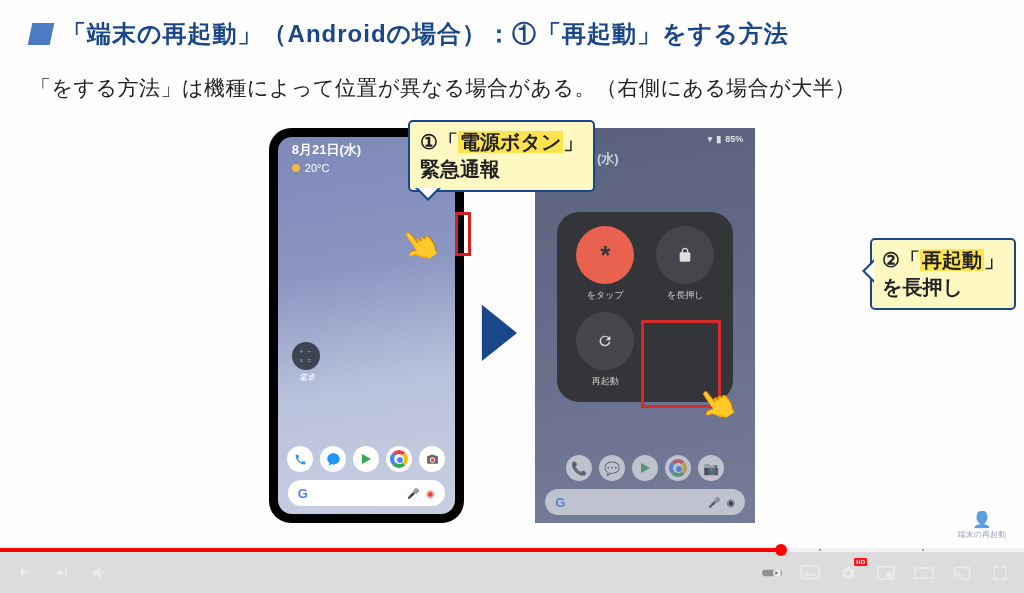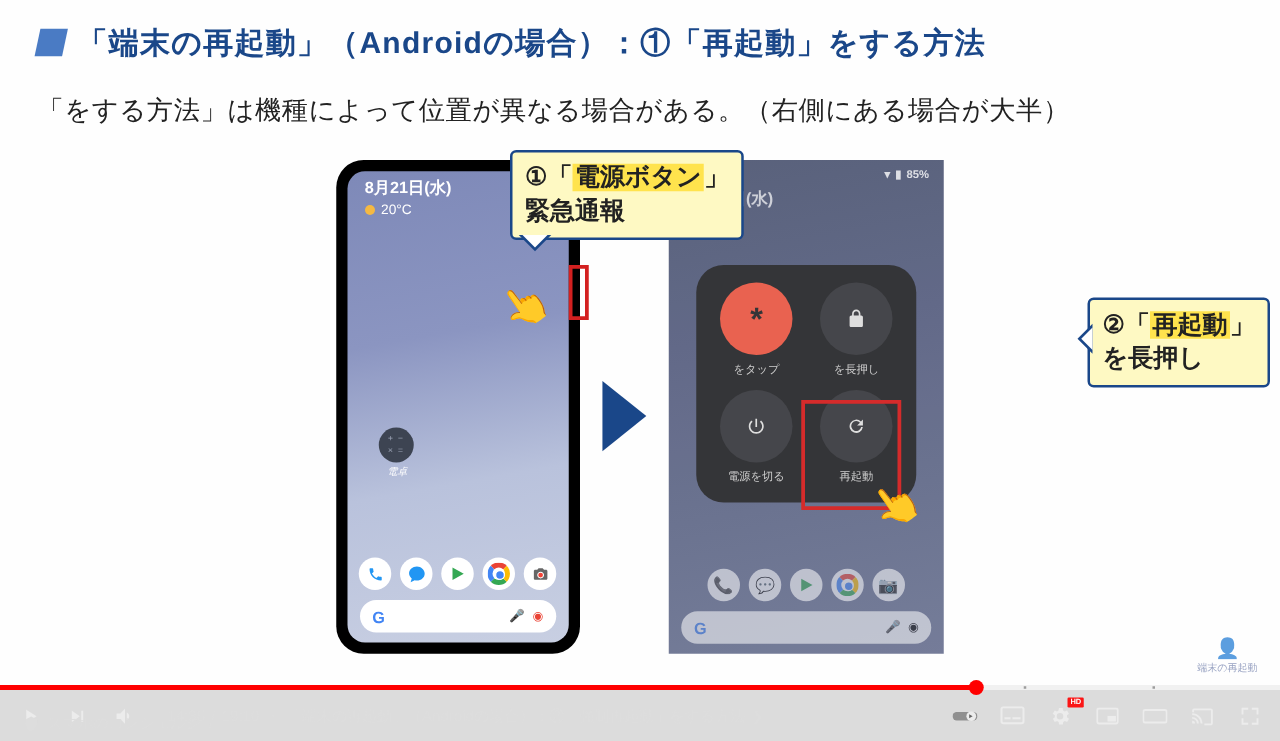--- a/index.html
+++ b/index.html
@@ -16,21 +16,21 @@
 
 
 .phone { width: 195px; height: 395px; background: #000; border-radius: 22px; position: relative; padding: 9px; }
 .phone-screen { width: 100%; height: 100%; background: linear-gradient(170deg, #7e89b8 0%, #8b95c1 35%, #b9c2dc 65%, #c8cfe2 100%); border-radius: 14px; position: relative; overflow: hidden; }
 .status-bar { display: flex; justify-content: space-between; align-items: center; padding: 6px 12px 2px; color: #fff; font-size: 9px; font-weight: 600; }
 .status-right { display: flex; gap: 4px; align-items: center; }
 .date-line { color: #fff; font-size: 13px; font-weight: 600; padding: 4px 14px 0; }
 .temp-line { display: flex; align-items: center; gap: 5px; color: #fff; font-size: 11px; padding: 3px 14px; }
 .temp-dot { width: 8px; height: 8px; border-radius: 50%; background: #f5b942; }
 
-.calc-widget { position: absolute; top: 205px; left: 25px; width: 30px; font-style: italic; }
+.calc-widget { position: absolute; top: 205px; left: 14px; width: 30px; font-style: italic; }
 .calc-icon { width: 28px; height: 28px; background: #3d4452; border-radius: 50%; display: flex; flex-wrap: wrap; padding: 6px; gap: 1px; }
 .calc-dot { width: 7px; height: 7px; color: #9ba3b5; font-size: 7px; text-align: center; }
 .calc-label { color: #fff; font-size: 8px; text-align: center; margin-top: 2px; }
 
 .app-dock { position: absolute; bottom: 42px; left: 0; right: 0; display: flex; justify-content: center; gap: 7px; }
 .app-icon { width: 26px; height: 26px; border-radius: 50%; display: flex; align-items: center; justify-content: center; font-size: 13px; font-weight: bold; }
 .app-phone { background: #fff; color: #2196f3; }
 .app-chat { background: #fff; color: #2196f3; }
 .app-play { background: #fff; }
 .app-chrome { background: #fff; }
@@ -205,28 +205,20 @@
               <div class="power-circle pc-emergency">*</div>
               <div class="power-label">をタップ</div>
             </div>
             <div class="power-cell">
               <div class="power-circle pc-dark">
                   <svg width="16" height="16" viewBox="0 0 24 24" fill="#ddd">
                     <path d="M18 8h-1V6c0-2.8-2.2-5-5-5S7 3.2 7 6v2H6c-1.1 0-2 .9-2 2v10c0 1.1.9 2 2 2h12c1.1 0 2-.9 2-2V10c0-1.1-.9-2-2-2zM9 6c0-1.7 1.3-3 3-3s3 1.3 3 3v2H9V6z"></path>
                   </svg>
                 </div>
               <div class="power-label">を長押し</div>
-            </div>
-            <div class="power-cell">
-              <div class="power-circle pc-dark">
-                  <svg width="16" height="16" viewBox="0 0 24 24" fill="#ddd">
-                    <path d="M13 3h-2v10h2V3zm4.8 2.2l-1.4 1.4C17.9 8.1 19 10 19 12c0 3.9-3.1 7-7 7s-7-3.1-7-7c0-2 1.1-3.9 2.6-5.4L6.2 5.2C4.2 7 3 9.4 3 12c0 5 4 9 9 9s9-4 9-9c0-2.6-1.2-5-3.2-6.8z"></path>
-                  </svg>
-                </div>
-              <div class="power-label">電源を切る</div>
             </div>
             <div class="power-cell">
               <div class="power-circle pc-dark">
                   <svg width="16" height="16" viewBox="0 0 24 24" fill="#ddd">
                     <path d="M17.65 6.35A8 8 0 1 0 19.93 13h-2.02a6 6 0 1 1-1.41-5.24L13 11h7V4l-2.35 2.35z"></path>
                   </svg>
                 </div>
               <div class="power-label">再起動</div>
             </div>
           </div>

